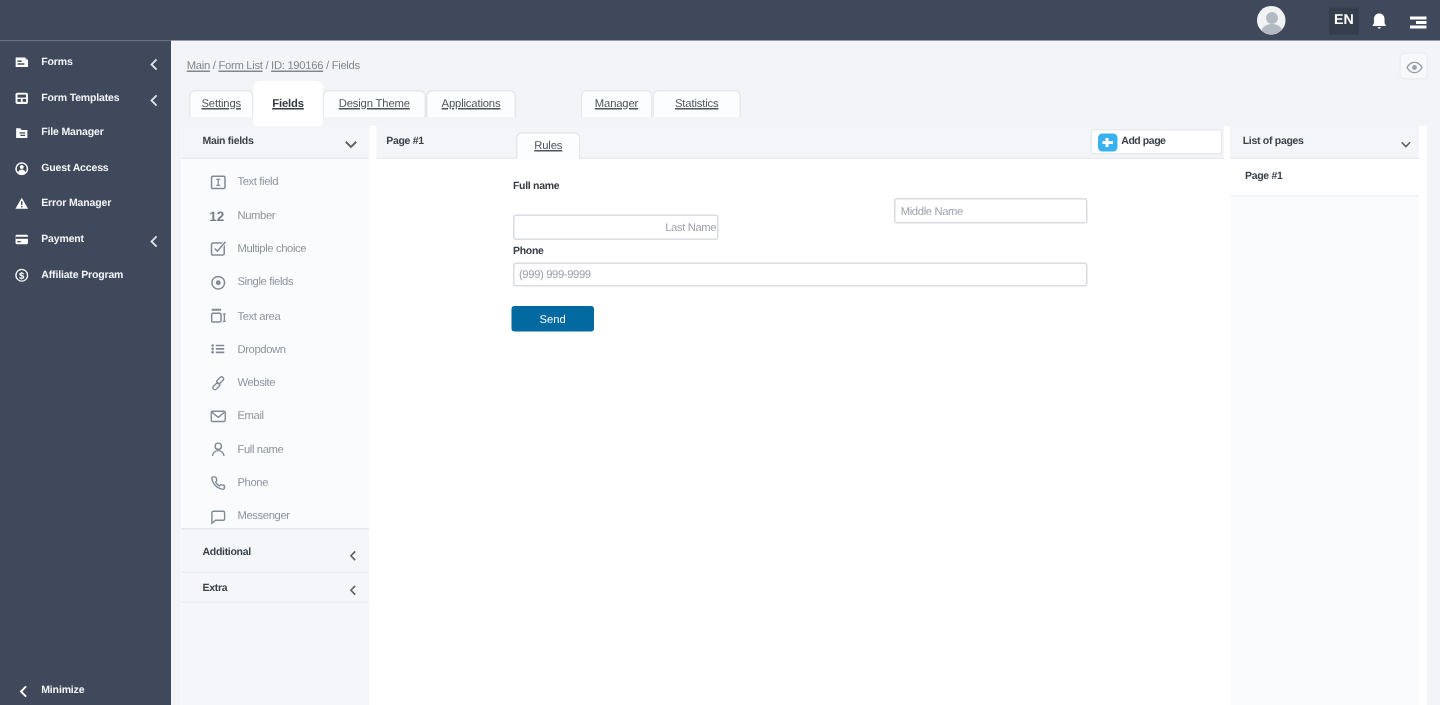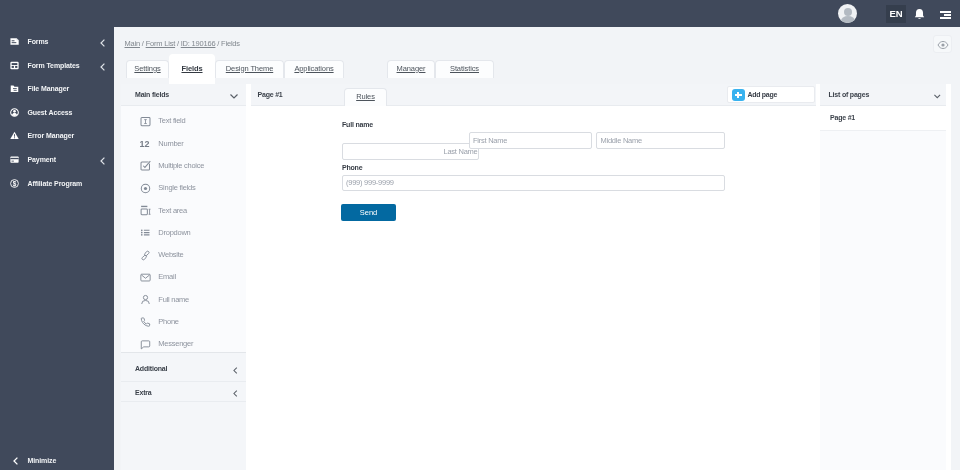--- a/index.html
+++ b/index.html
@@ -264,21 +264,20 @@
     <div id="midhead">
       <span class="t">Page #1</span>
     </div>
     <div id="addpage">
       <span class="ic"></span>
       <span class="t">Add page</span>
     </div>
 
     <div class="flabel" style="left:221px;top:36.5px;">Full name</div>
     <div class="finput" style="left:220.5px;top:59px;width:137px;height:17px;line-height:15px;text-align:right;">Last Name</div>
-    <div class="finput" style="left:347.5px;top:47.5px;width:123px;height:17px;line-height:15px;">First Name</div>
     <div class="finput" style="left:475px;top:47.5px;width:128.5px;height:17px;line-height:15px;">Middle Name</div>
     <div class="flabel" style="left:221px;top:79.5px;">Phone</div>
     <div class="finput" style="left:220.5px;top:90.5px;width:383.5px;height:16px;line-height:14px;">(999) 999-9999</div>
     <div id="send">Send</div>
 
     <div id="rightcol">
       <div id="rc-head">
         <span class="t">List of pages</span>
         <svg class="abs" style="right:5.5px;top:9.5px" width="6.5" height="5" viewBox="0 0 8 5">
           <polyline points="0.5,0.5 4,4 7.5,0.5" fill="none" stroke="#5a6068" stroke-width="1.3"></polyline>

